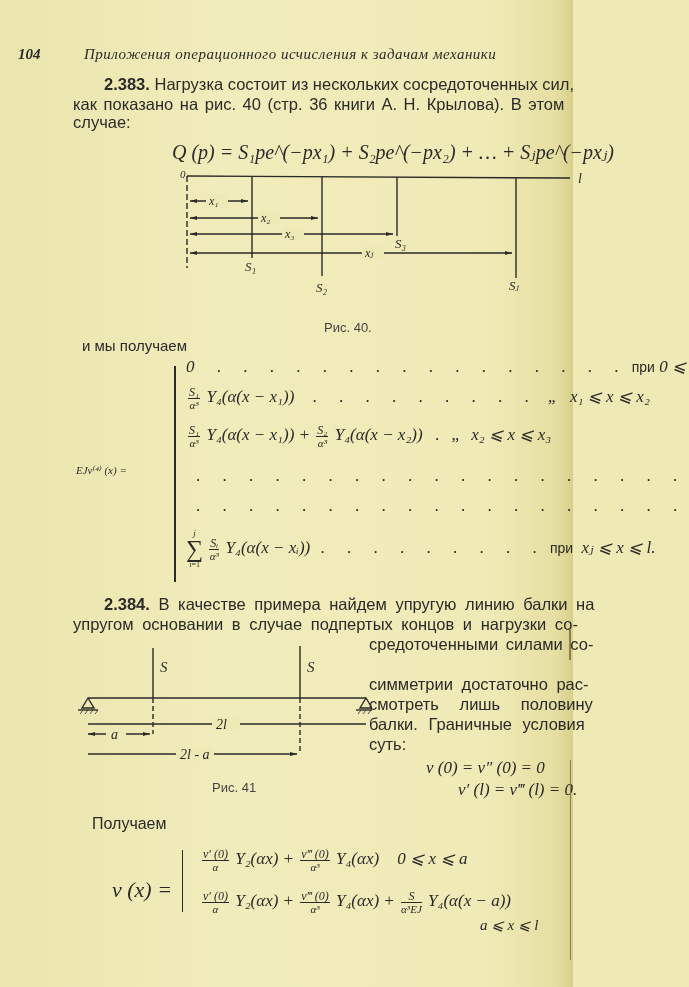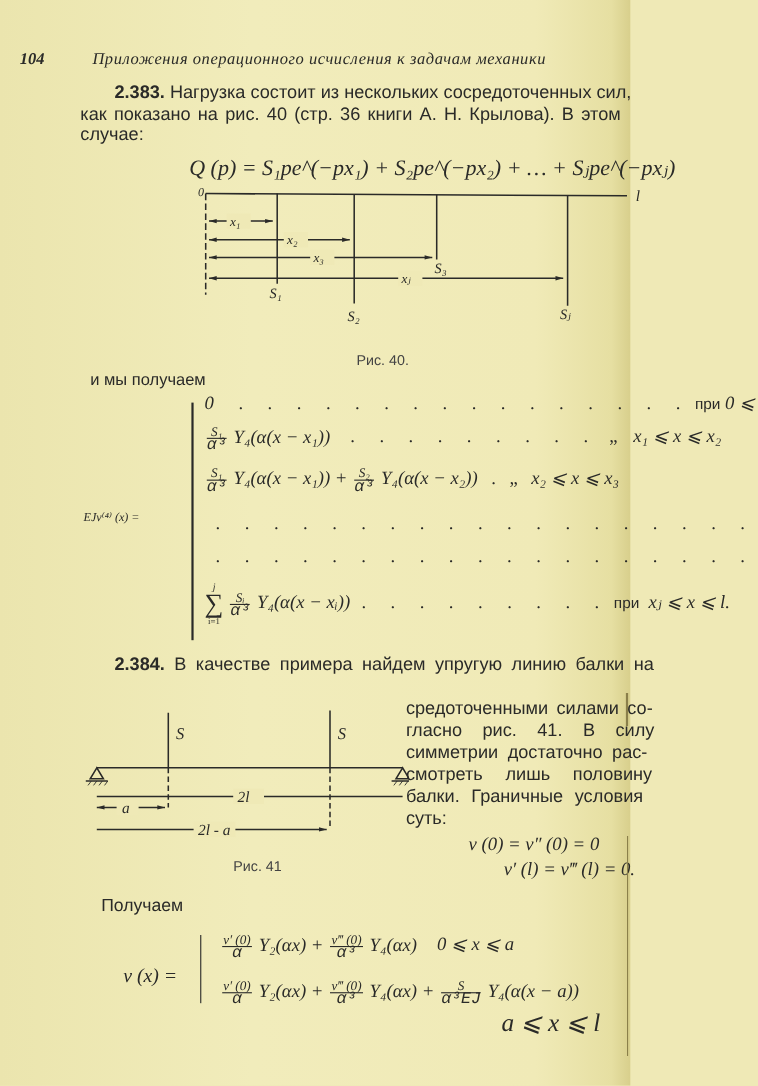--- a/index.html
+++ b/index.html
@@ -8,21 +8,21 @@
   .page{position:absolute;left:0;top:0;width:573px;height:987px;
         background:linear-gradient(90deg,#ebe5ae 0%,#f1ecbb 40%,#f0eab7 85%,#e6dfa2 97%,#d8cf8c 100%);}
   .abs{position:absolute;white-space:nowrap;}
   .header-num{left:18px;top:46px;font-size:15px;font-style:italic;font-weight:bold;}
   .header-title{left:84px;top:46px;font-size:15px;font-style:italic;letter-spacing:0.5px;}
   .para{font-family:"Liberation Sans","DejaVu Sans",sans-serif;font-size:16.5px;line-height:20px;}
   .num{font-weight:bold;}
   .math{font-family:"Liberation Serif","DejaVu Serif",serif;font-style:italic;font-size:19px;}
   .frac{display:inline-block;vertical-align:middle;text-align:center;font-size:12px;line-height:12px;margin:0 2px;}
   .frac .n{display:block;border-bottom:1px solid #2a2a28;padding:0 1px;}
-  .frac .d{display:block;font-size:15px;font-family:Liberation Mono, monospace;}
+  .frac .d{display:block;font-size:11px;}
   .caption{font-family:"Liberation Sans","DejaVu Sans",sans-serif;font-size:13px;color:#444;}
   .brace{position:absolute;border-left:2px solid #2a2a28;}
   .dots{letter-spacing:9px;}
   .cond{font-style:italic;}
   .rule{position:absolute;right:2px;width:2px;background:#8a7f4a;}
   svg text{font-family:"Liberation Serif","DejaVu Serif",serif;font-style:italic;fill:#2a2a28;}
 </style>
 </head>
 <body>
 
@@ -123,23 +123,23 @@
     <span>Y₄(α(x − xᵢ))</span>
     <span class="dots" style="font-style:normal;margin-left:6px;">. . . . . . . . .</span>
     <span style="font-style:normal;font-family:'Liberation Sans',sans-serif;font-size:14px;">при</span>
     <span class="cond" style="margin-left:4px;">xⱼ ⩽ x ⩽ l.</span>
   </div>
 
   <div class="abs para" style="left:104px;top:594px;word-spacing:4px;">
     <span class="num">2.384.</span>
     <span>В качестве примера найдем упругую линию балки на</span>
   </div>
+  <div class="abs para" style="left:73px;top:614px;word-spacing:4px;">упругом основании в случае подпертых концов и нагрузки со-</div>
 
   <div class="abs para" style="left:369px;top:634px;word-spacing:3px;">средоточенными силами со-</div>
-  <div class="abs para" style="left:369px;top:654px;word-spacing:14px;">гласно рис. 41. В силу</div>
   <div class="abs para" style="left:369px;top:674px;word-spacing:4px;">симметрии достаточно рас-</div>
   <div class="abs para" style="left:369px;top:694px;word-spacing:16px;">смотреть лишь половину</div>
   <div class="abs para" style="left:369px;top:714px;word-spacing:6px;">балки. Граничные условия</div>
   <div class="abs para" style="left:369px;top:734px;">суть:</div>
 
   <div class="abs math" style="left:426px;top:758px;font-size:17px;">v (0) = v″ (0) = 0</div>
   <div class="abs math" style="left:458px;top:780px;font-size:17px;">v′ (l) = v‴ (l) = 0.</div>
 
   <svg class="abs" style="left:76px;top:642px;" width="296" height="130">
     <g stroke="#2a2a28" stroke-width="1.4" fill="none">
@@ -176,36 +176,36 @@
     <text x="84" y="30" font-size="15">S</text>
     <text x="231" y="30" font-size="15">S</text>
     <text x="35" y="97" font-size="14">a</text>
     <text x="140" y="87" font-size="14">2l</text>
     <text x="104" y="117" font-size="14">2l - a</text>
   </svg>
   <div class="abs caption" style="left:212px;top:780px;">Рис. 41</div>
 
   <div class="abs para" style="left:92px;top:814px;font-size:16px;">Получаем</div>
 
-  <div class="abs math" style="left:112px;top:877px;font-size:18px;">v (x) =</div>
+  <div class="abs math" style="left:112px;top:877px;font-size:22px;">v (x) =</div>
   <div class="brace" style="left:182px;top:850px;height:62px;border-left-width:1.5px;"></div>
 
   <div class="abs math" style="left:200px;top:848px;font-size:17px;">
     <span class="frac"><span class="n">v′ (0)</span><span class="d">α</span></span>
     <span>Y₂(αx) +</span>
     <span class="frac"><span class="n">v‴ (0)</span><span class="d">α³</span></span>
     <span>Y₄(αx)</span>
     <span class="cond" style="margin-left:14px;">0 ⩽ x ⩽ a</span>
   </div>
 
   <div class="abs math" style="left:200px;top:890px;font-size:17px;">
     <span class="frac"><span class="n">v′ (0)</span><span class="d">α</span></span>
     <span>Y₂(αx) +</span>
     <span class="frac"><span class="n">v‴ (0)</span><span class="d">α³</span></span>
     <span>Y₄(αx) +</span>
     <span class="frac"><span class="n">S</span><span class="d">α³EJ</span></span>
     <span>Y₄(α(x − a))</span>
   </div>
-  <div class="abs math" style="left:456px;top:916px;font-size:23px;text-align:right;">a ⩽ x ⩽ l</div>
+  <div class="abs math" style="left:480px;top:916px;font-size:15px;text-align:right;">a ⩽ x ⩽ l</div>
 
   <div class="rule" style="top:630px;height:30px;"></div>
   <div class="rule" style="top:760px;height:200px;width:1px;"></div>
 </div>
 
 </body></html>

